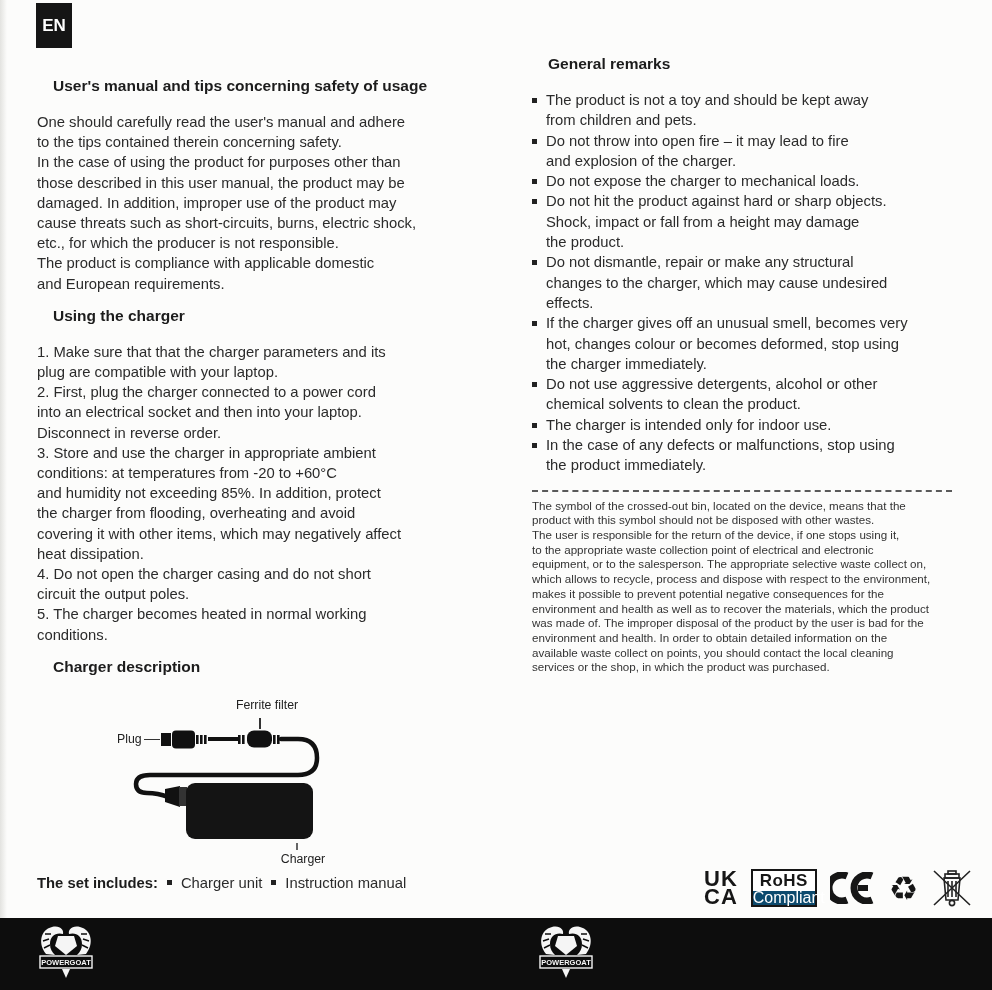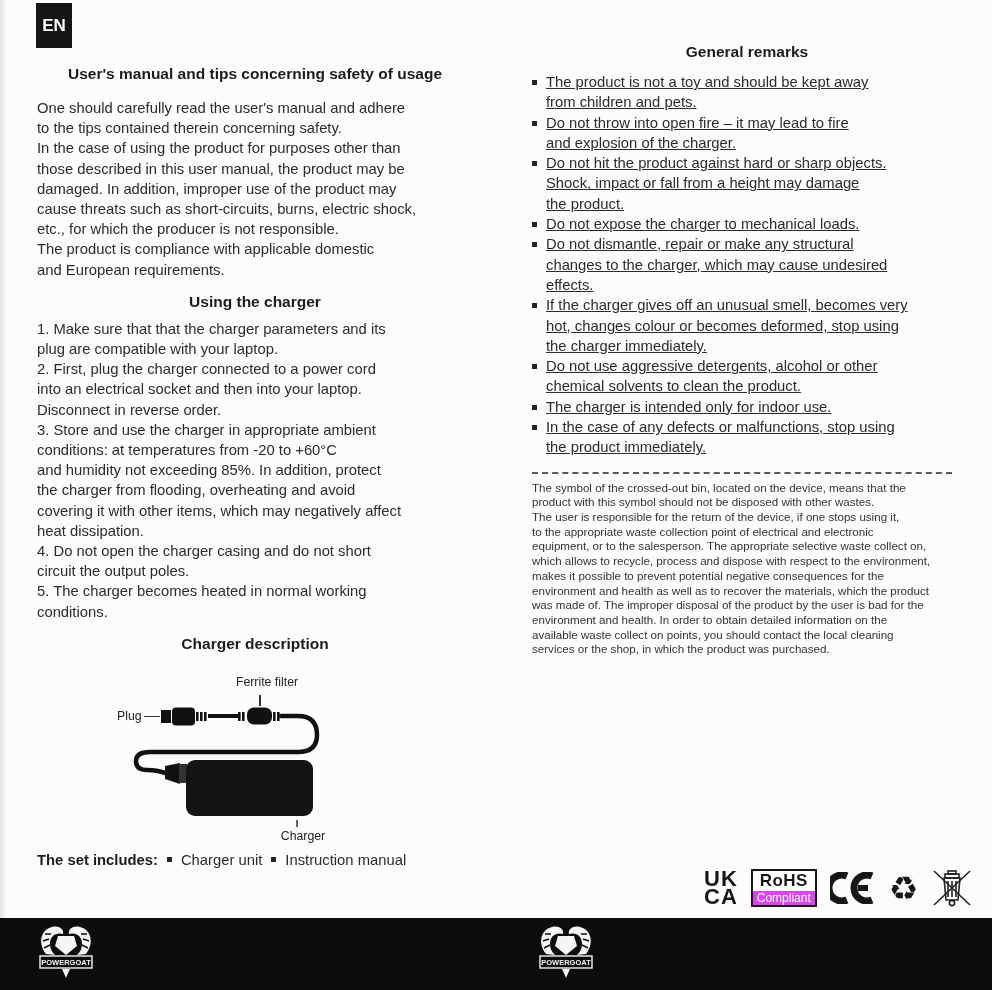--- a/index.html
+++ b/index.html
@@ -4,54 +4,54 @@
 <style>
   html,body{margin:0;padding:0;background:#e8e8e6;}
   .page{position:relative;width:992px;height:990px;background:#fcfcfb;overflow:hidden;
         font-family:"Liberation Sans",sans-serif;color:#2b2b2b;}
   .page::before{content:"";position:absolute;left:0;top:0;width:7px;height:918px;
         background:linear-gradient(90deg,#e3e3e0,rgba(255,255,255,0));pointer-events:none;}
   .en-badge{position:absolute;left:36px;top:3px;width:36px;height:45px;background:#151515;
         color:#fff;font-weight:bold;font-size:17px;display:flex;align-items:center;justify-content:center;}
   .col-left{position:absolute;left:37px;top:60px;width:436px;}
   .col-right{position:absolute;left:532px;top:38px;width:430px;}
-  h3{font-size:15.5px;line-height:20px;margin:4px;color:#1c1c1c;text-align:center;}
+  h3{font-size:15.5px;line-height:20px;margin:16px;color:#1c1c1c;}
   .pre{white-space:pre-line;font-size:14.8px;line-height:20.2px;}
   .para1{margin-top:14px;}
   .h-using{margin-top:12px;}
   .steps{margin-top:7px;}
   .h-desc{margin-top:12px;}
   
   .diagram{position:relative;width:436px;height:176px;margin-top:16px;}
   .dlabel{position:absolute;font-size:12.3px;color:#222;}
   .lbl-ferrite{left:190px;top:5px;width:80px;text-align:center;}
   .tick-v{position:absolute;width:1.5px;background:#333;}
   .tick-ferrite{left:222px;top:25px;height:11px;}
   .lbl-plug{left:80px;top:39px;}
   .dash-plug{position:absolute;left:107px;top:46px;width:16px;height:1.5px;background:#333;}
   .lbl-charger{left:243px;top:159px;width:46px;text-align:center;}
   .dsvg{position:absolute;left:90px;top:34px;}
   
   .set-line{margin-top:6px;display:flex;align-items:center;gap:9px;font-size:14.8px;}
   .sq{width:5px;height:5px;background:#222;flex:0 0 auto;}
   .b{font-weight:bold;color:#1c1c1c;}
   
-  .bullets{margin-top:10px;text-decoration:underline;}
+  .bullets{margin-top:10px;}
   .bullet-item{display:flex;gap:9px;}
   .bullet-item .sq{margin-top:8px;}
   .bullet-item .pre{flex:1;line-height:20.3px;}
   .divider{margin-top:14px;border-top:2px dashed #5a5a5a;width:420px;}
   .h-disposal{margin-top:12px;font-size:12.6px;line-height:15px;}
   .disposal-body{margin-top:7px;white-space:pre-line;font-size:11.6px;line-height:14.7px;color:#333;}
   
   .certs{position:absolute;left:704px;top:868px;display:flex;align-items:center;gap:13px;}
   .ukca{font-weight:bold;font-size:22px;line-height:18.5px;letter-spacing:1px;color:#161616;}
   .rohs{border:2.5px solid #161616;width:62px;text-align:center;background:#fff;}
   .rohs-t{font-weight:bold;font-size:17px;line-height:20px;color:#161616;letter-spacing:.5px;}
-  .rohs-c{background:#d946ef;color:#fff;font-size:12px;line-height:14px;}
+  .rohs-c{background:#0c4a6e;color:#fff;font-size:16px;line-height:14px;}
   .recycle{font-size:33px;line-height:33px;color:#161616;}
   
   .footer{position:absolute;left:0;top:918px;width:992px;height:72px;background:#0d0d0d;}
   .goat{position:absolute;top:6px;}
   .goat1{left:36px;} .goat2{left:536px;}
 </style>
 </head>
 <body>
 
 <div class="page">
@@ -134,27 +134,27 @@
           <div class="pre">The product is not a toy and should be kept away
 from children and pets.</div>
         </div>
       <div class="bullet-item">
           <span class="sq"></span>
           <div class="pre">Do not throw into open fire – it may lead to fire
 and explosion of the charger.</div>
         </div>
       <div class="bullet-item">
           <span class="sq"></span>
+          <div class="pre">Do not expose the charger to mechanical loads.</div>
+        </div>
+      <div class="bullet-item">
+          <span class="sq"></span>
           <div class="pre">Do not hit the product against hard or sharp objects.
 Shock, impact or fall from a height may damage
 the product.</div>
-        </div>
-      <div class="bullet-item">
-          <span class="sq"></span>
-          <div class="pre">Do not expose the charger to mechanical loads.</div>
         </div>
       <div class="bullet-item">
           <span class="sq"></span>
           <div class="pre">Do not dismantle, repair or make any structural
 changes to the charger, which may cause undesired
 effects.</div>
         </div>
       <div class="bullet-item">
           <span class="sq"></span>
           <div class="pre">If the charger gives off an unusual smell, becomes very

